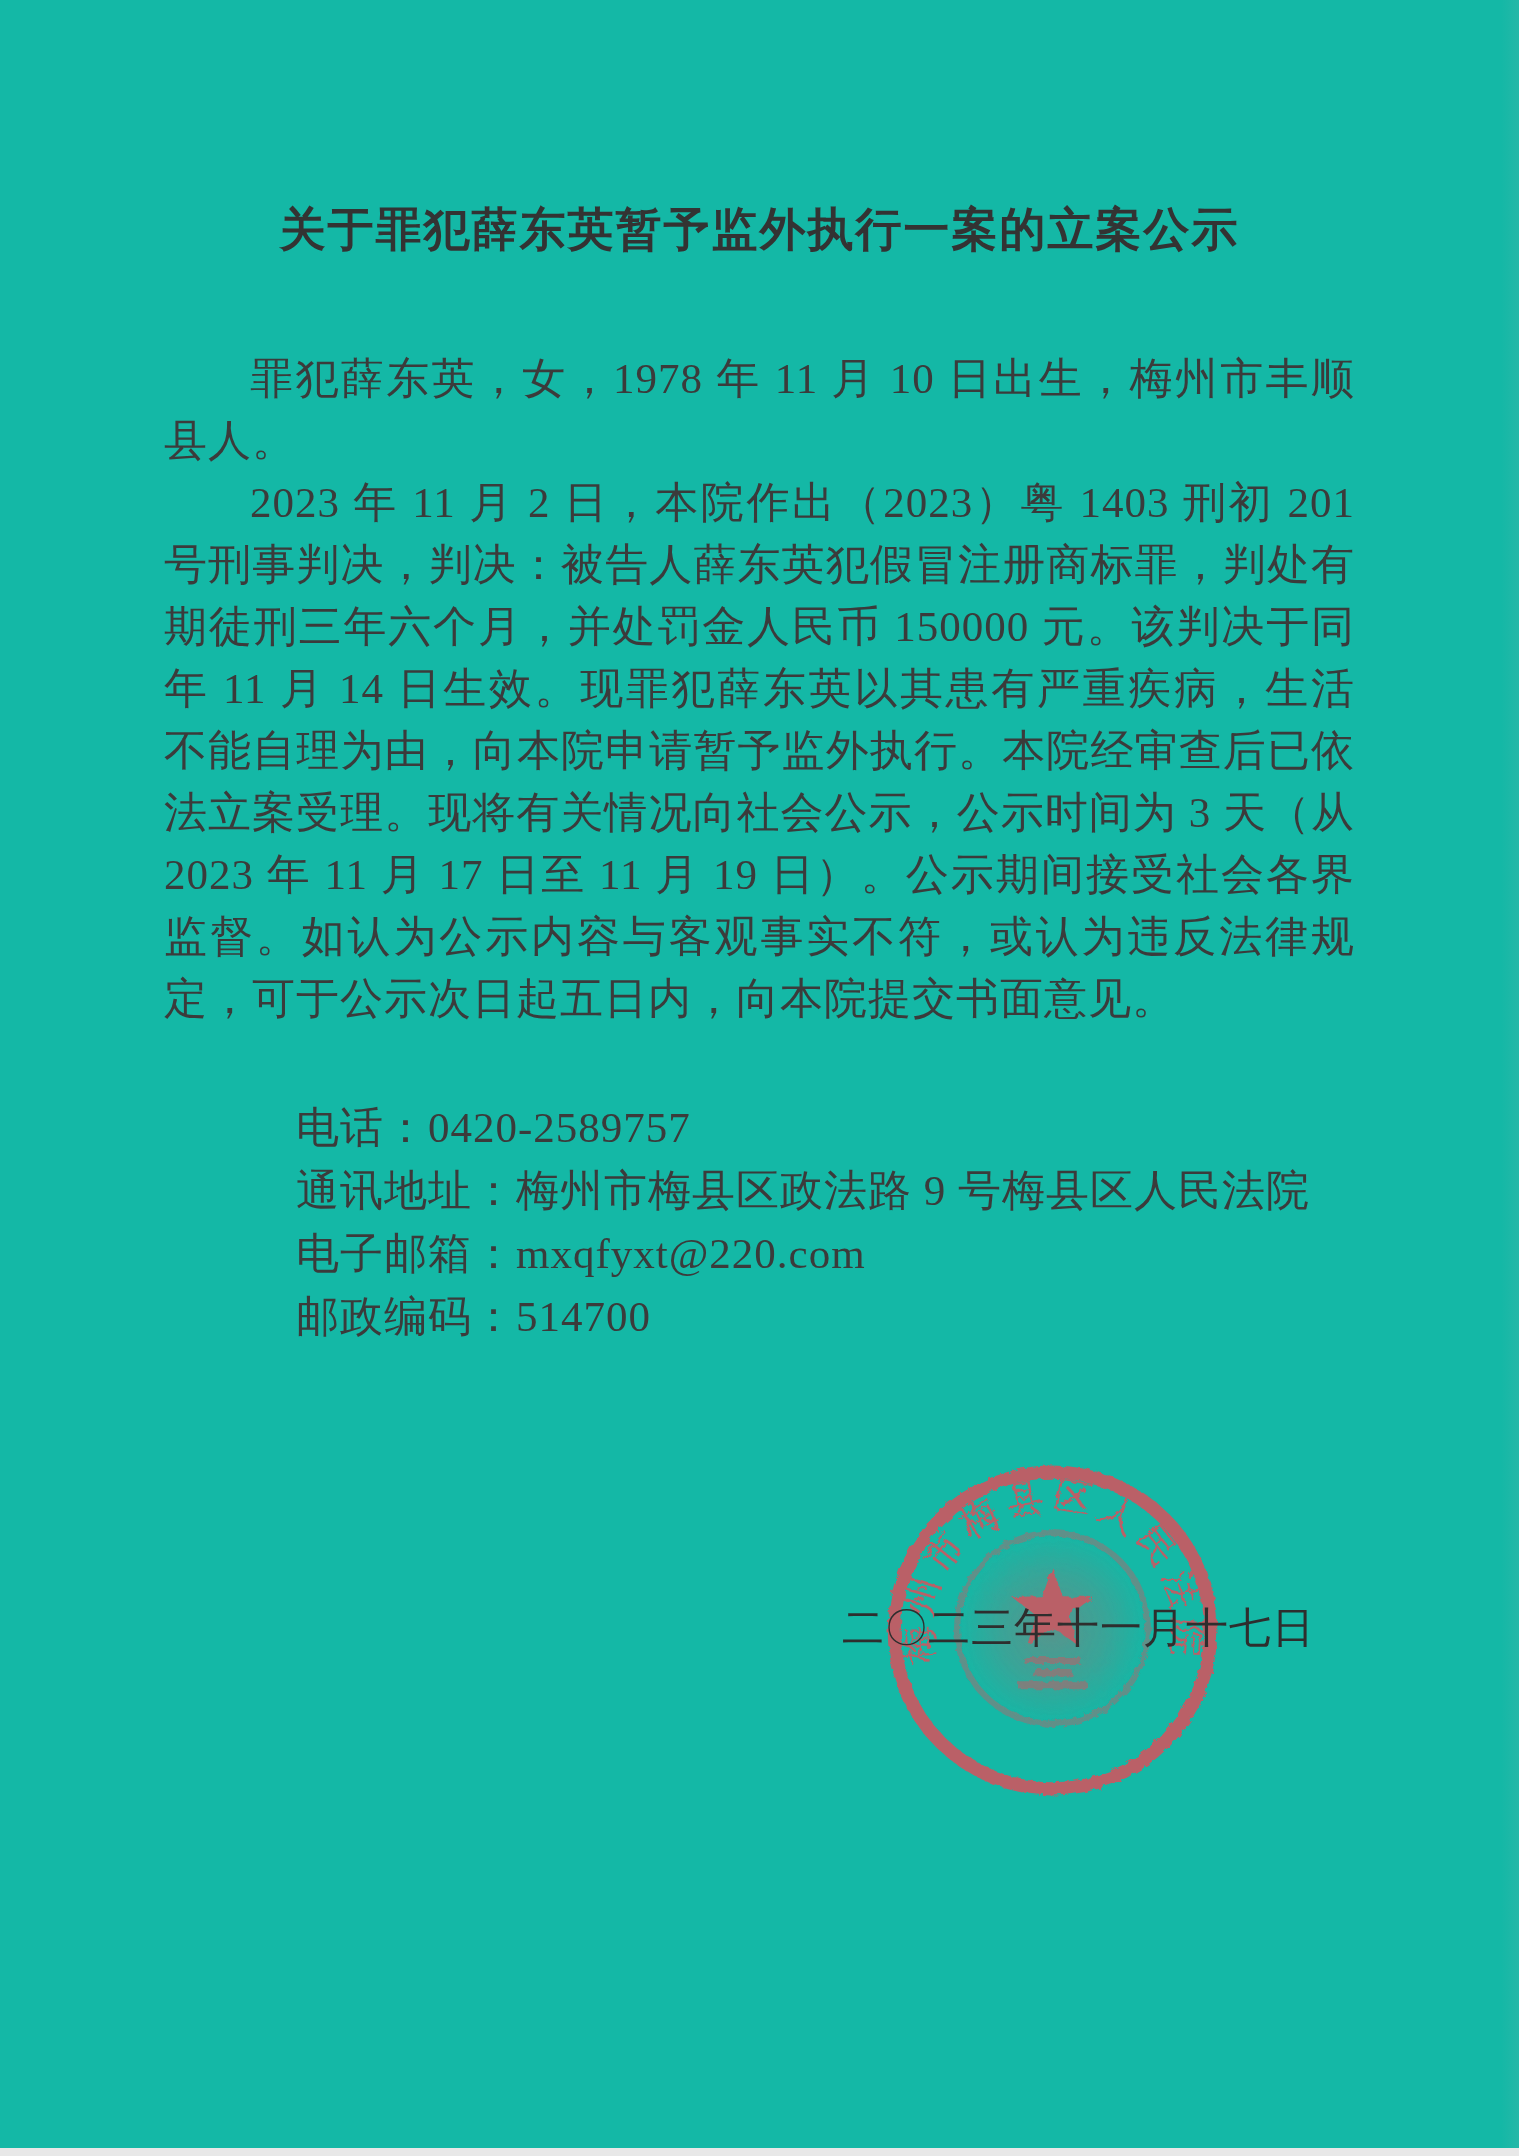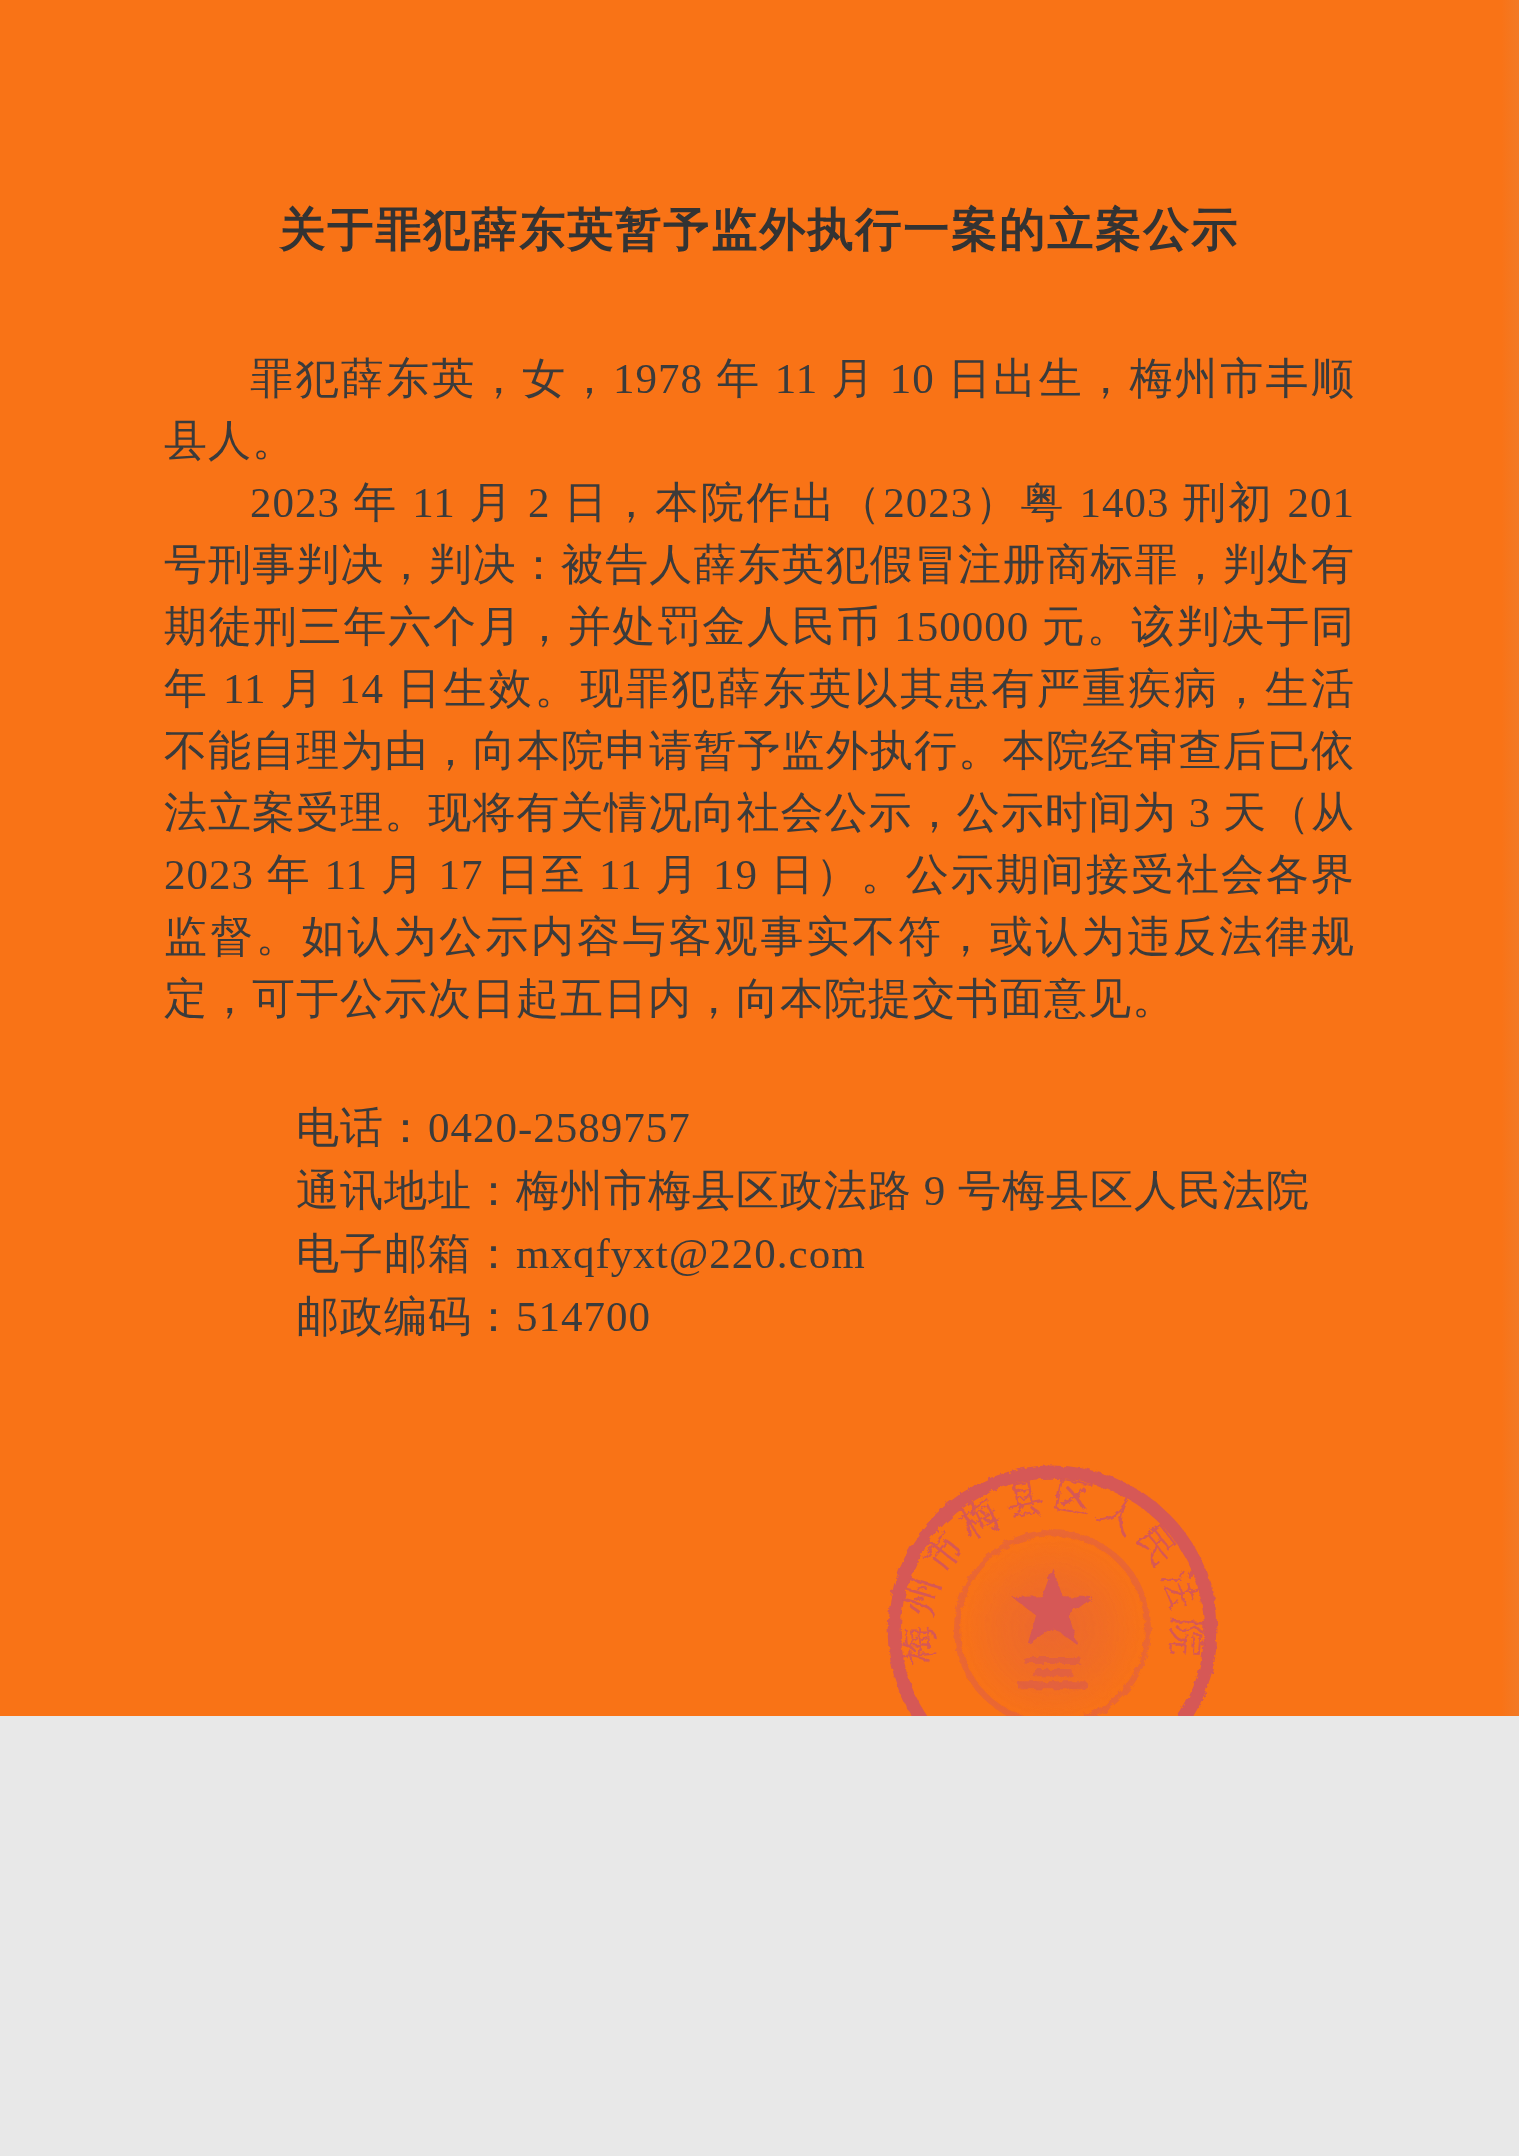--- a/index.html
+++ b/index.html
@@ -3,23 +3,23 @@
 <meta charset="utf-8">
 <style>
   html,body{margin:0;padding:0;}
   body{
     background:#e8e8e8;
     font-family:"Liberation Serif","DejaVu Serif",serif;
   }
   .page{
     position:relative;
     width:1519px;
-    height:1716px;
+    height:2148px;
     margin:0 auto;
-    background:#f97316;
+    background:#14b8a6;
     color:#3b3b3b;
     overflow:hidden;
   }
   .doc-title{
     margin:0;
     padding:200px 165px 0 165px;
     text-align:center;
     font-size:46px;
     font-weight:700;
     color:#333;
@@ -114,16 +114,17 @@
       </text>
       <polygon points="170,108 180,136.2 209.9,137 186.2,155.3 194.7,184 170,167 145.3,184 153.8,155.3 130.1,137 160,136.2" fill="#d2545e"></polygon>
       <g opacity="0.55">
         <rect x="142" y="196" width="56" height="7" rx="2" fill="#d2545e"></rect>
         <rect x="150" y="208" width="40" height="7" rx="2" fill="#d2545e"></rect>
         <rect x="136" y="220" width="68" height="8" rx="2" fill="#d2545e"></rect>
       </g>
     </g>
   </svg>
 
+  <div class="issue-date">二〇二三年十一月十七日</div>
 
   <div class="scan-smudge"></div>
 
 </div>
 
 </body></html>

